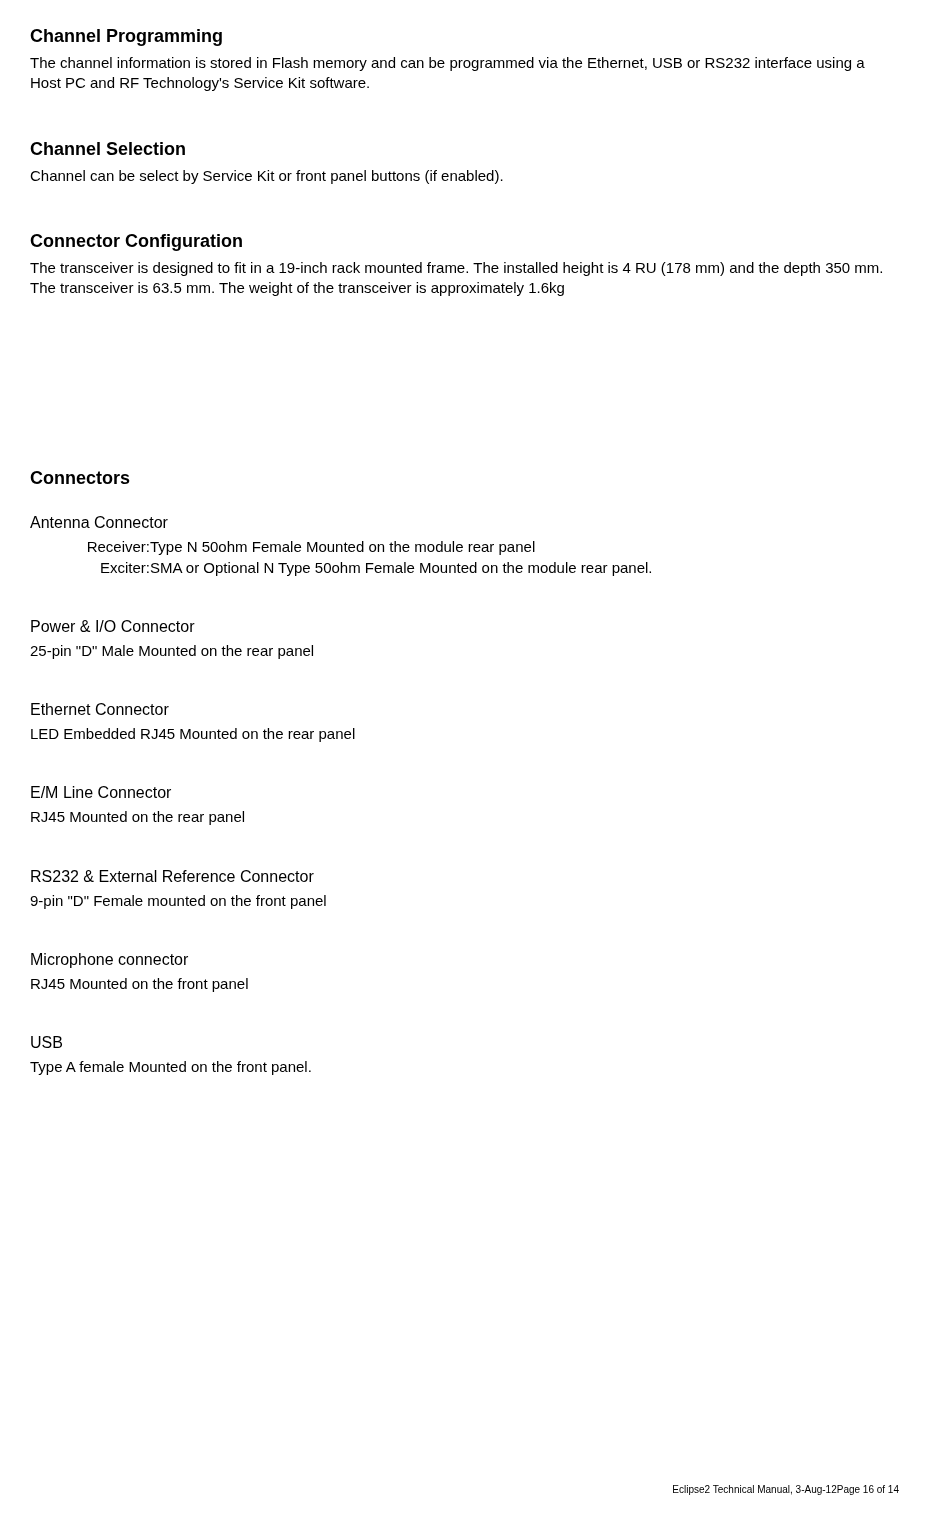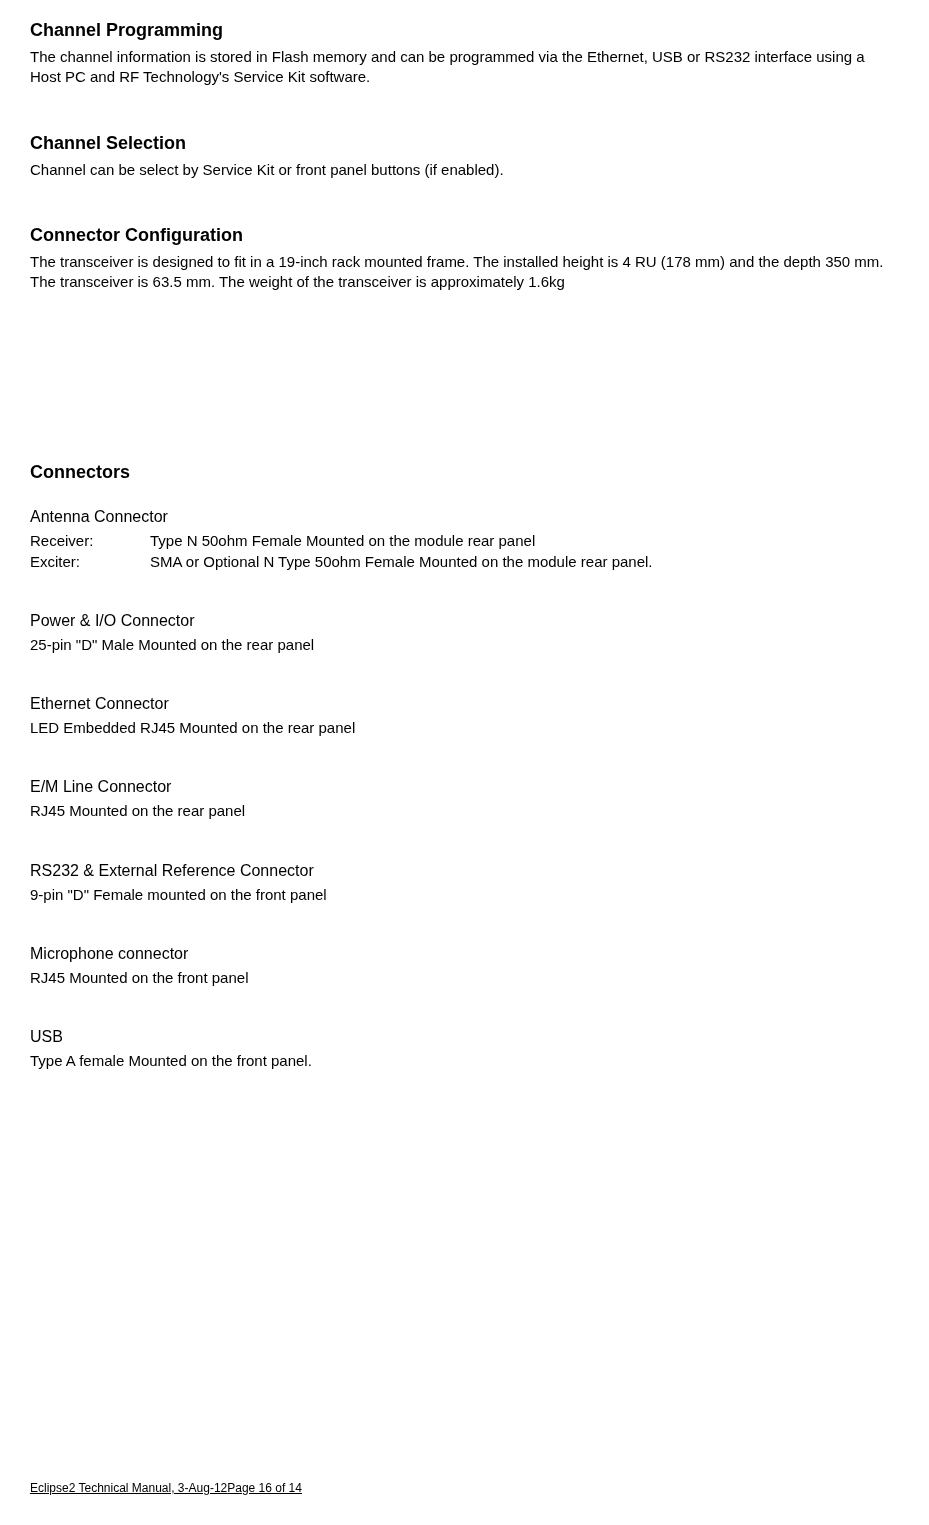--- a/index.html
+++ b/index.html
@@ -5,55 +5,55 @@
     * { margin: 0; padding: 0; box-sizing: border-box; }
     body {
       font-family: Verdana, Geneva, sans-serif;
       width: 929px;
       height: 1525px;
       position: relative;
       background: white;
       color: #000;
       padding: 0 30px;
     }
-    .content { padding-top: 20px; }
+    .content { padding-top: 26px; }
     .section { margin-bottom: 45px; }
     .section-large-gap { margin-bottom: 170px; }
     h2 {
       font-size: 18px;
       font-weight: bold;
       margin-bottom: 6px;
     }
     h3 {
       font-size: 16px;
       font-weight: normal;
       margin-bottom: 5px;
     }
     p {
       font-size: 15px;
       line-height: 1.35;
     }
     .connector-row {
       display: flex;
       font-size: 15px;
       line-height: 1.35;
+      text-align: right;
     }
     .connector-label {
       width: 120px;
       flex-shrink: 0;
     }
     .footer {
       position: absolute;
       bottom: 30px;
       left: 30px;
       right: 30px;
       display: flex;
-      justify-content: flex-start;
-      font-size: 12px;
-      text-decoration: underline;
+      justify-content: flex-end;
+      font-size: 10px;
     }
     .sub-section { margin-bottom: 40px; }
     .connectors-header { margin-bottom: 25px; margin-top: 28px; }
   </style>
 </head>
 <body>
 
 <div class="content">
 
   <div class="section">

